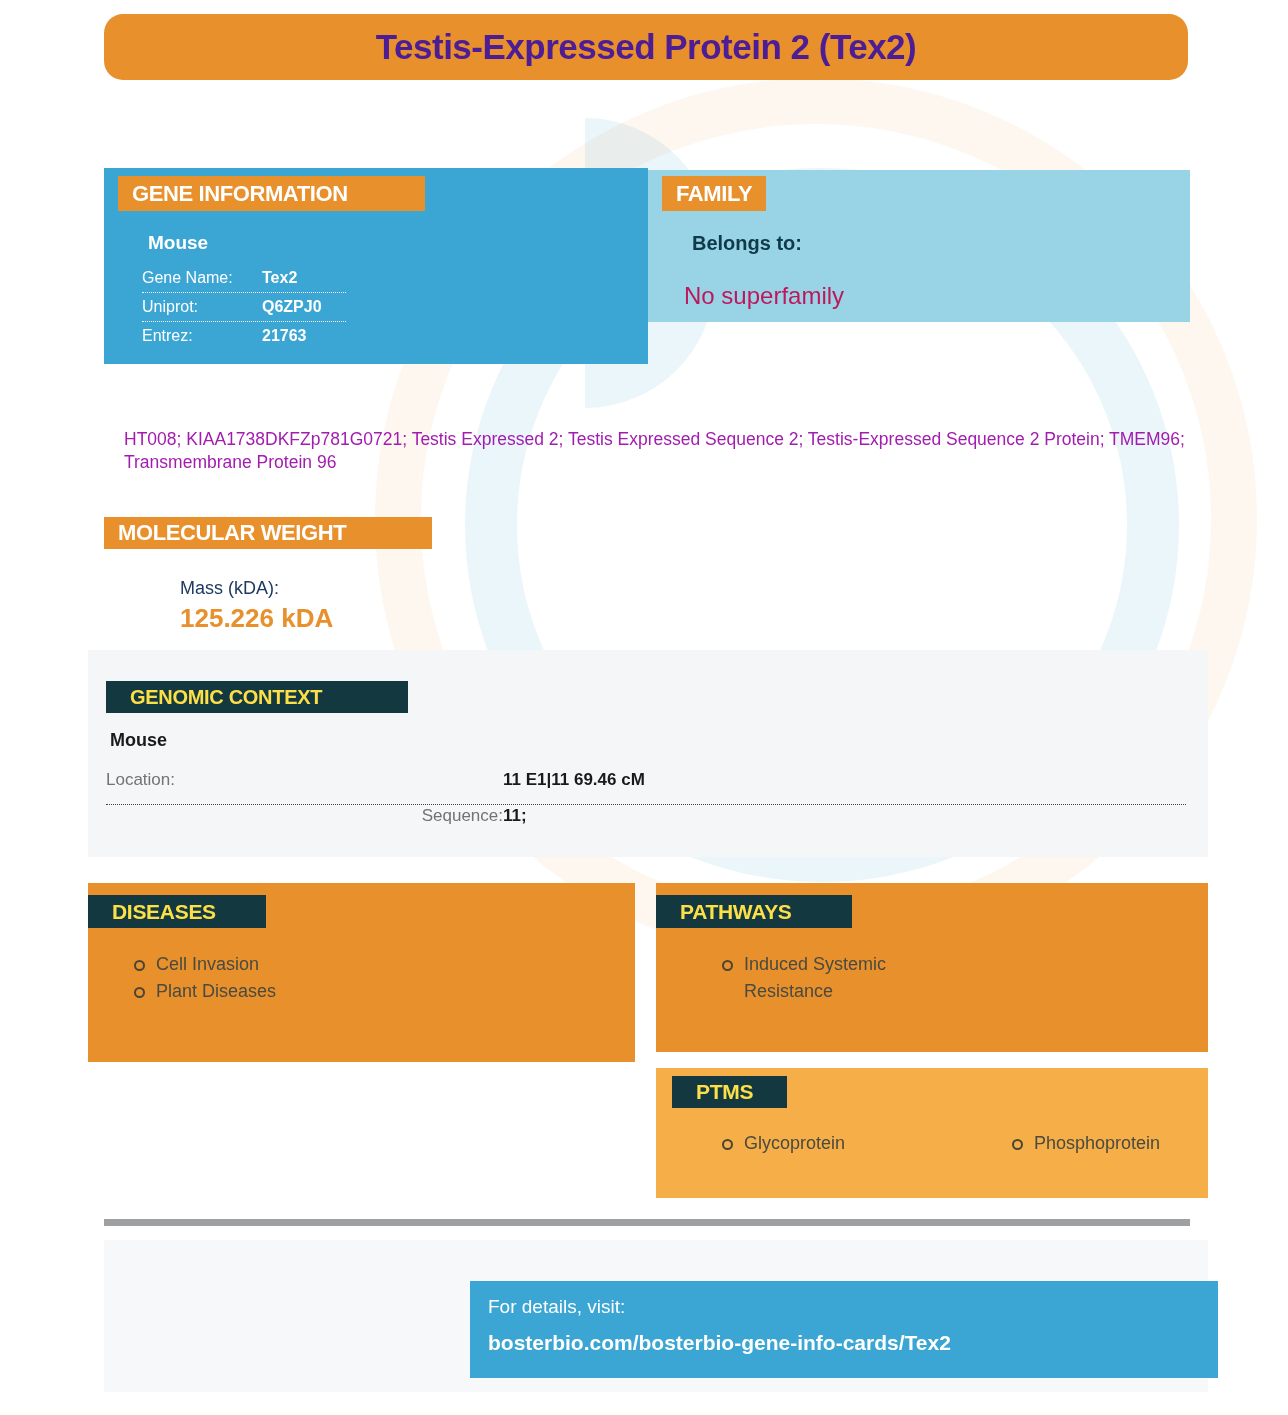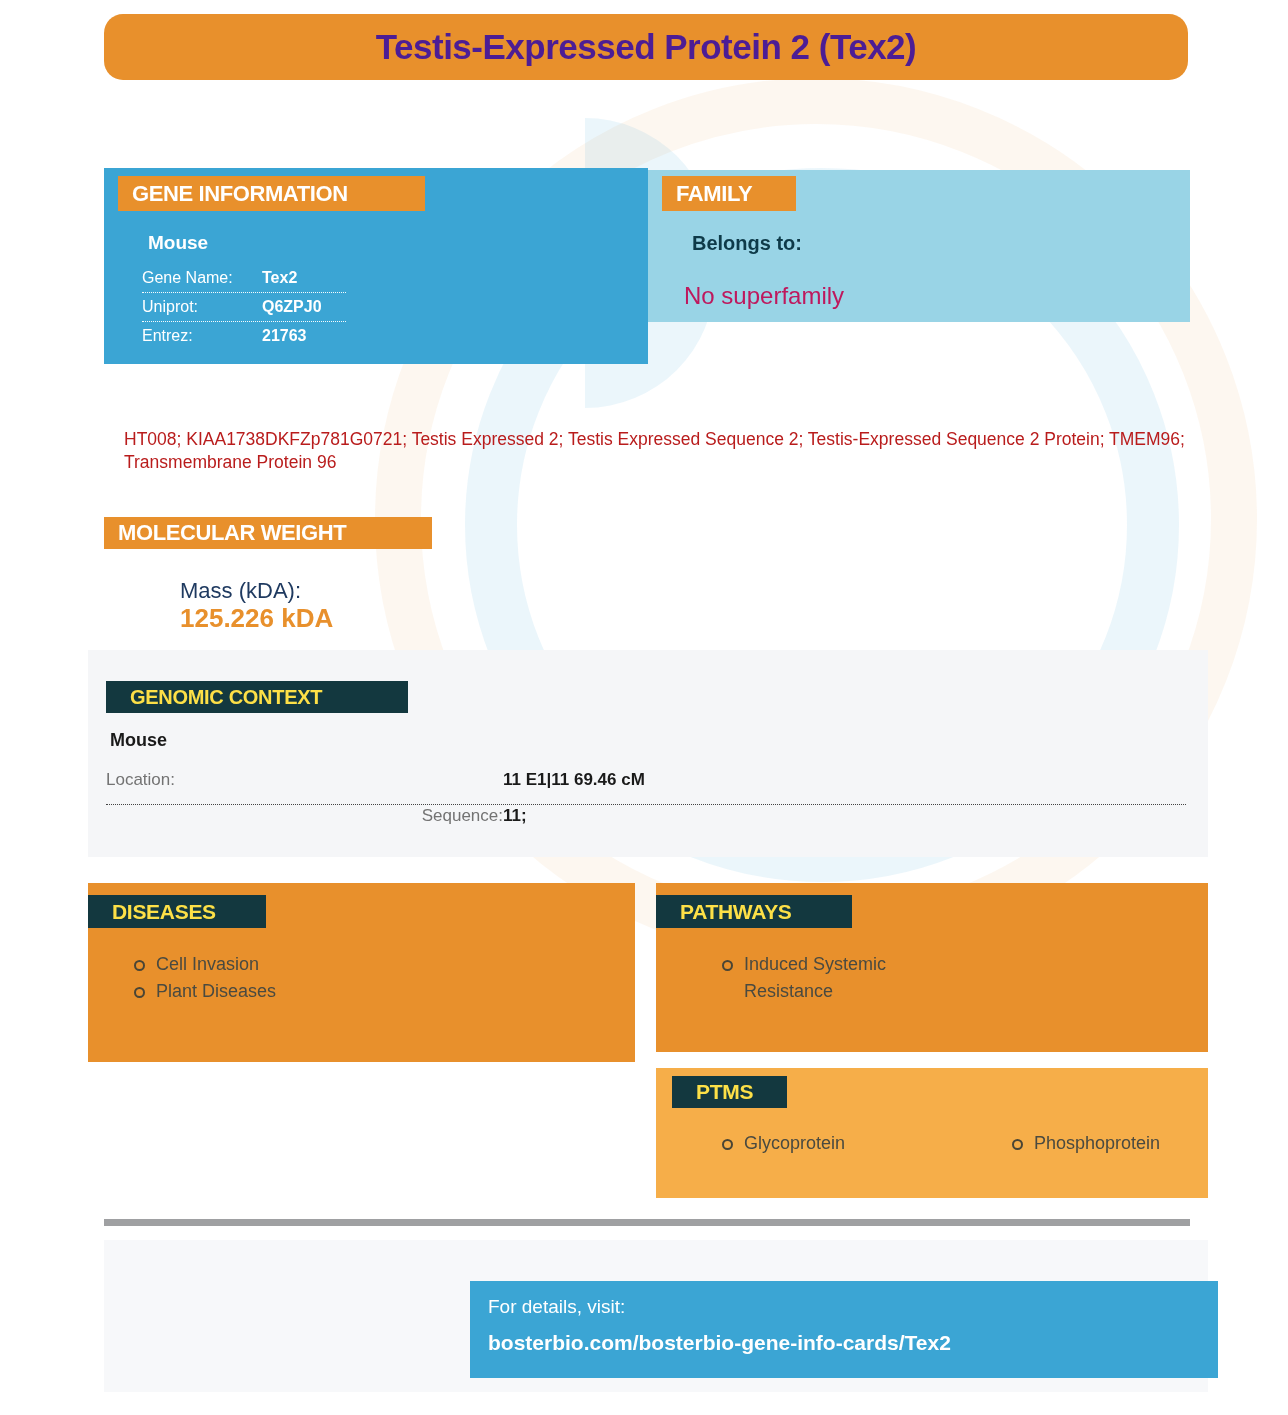--- a/index.html
+++ b/index.html
@@ -31,31 +31,31 @@
   .gene-tab{position:absolute;left:14px;top:8px;width:307px;height:35px;}
   .gene-species{position:absolute;left:44px;top:64px;color:#fff;font-size:19px;font-weight:bold;}
   .gene-rows{position:absolute;left:38px;top:96px;width:204px;color:#fff;font-size:16px;}
   .gene-row{display:flex;height:28px;align-items:center;}
   .gene-row.sep{border-bottom:1px dotted rgba(255,255,255,0.95);}
   .gene-row .lbl{flex:0 0 120px;}
   .gene-row .val{font-weight:bold;}
 
   
   .family-box{left:648px;top:170px;width:542px;height:152px;background:#99D4E6;}
-  .family-tab{position:absolute;left:14px;top:6px;width:134px;height:35px;}
+  .family-tab{position:absolute;left:14px;top:6px;width:104px;height:35px;}
   .family-belongs{position:absolute;left:44px;top:62px;color:#0E3A49;font-size:20px;font-weight:bold;}
   .family-value{position:absolute;left:36px;top:112px;color:#be185d;font-size:24px;}
 
   
   .alt-tab{left:104px;top:381px;width:328px;height:32px;}
-  .alt-text{left:124px;top:428px;width:1064px;color:#b91c1c;font-size:17.5px;line-height:23px;}
+  .alt-text{left:124px;top:428px;width:1064px;color:#a21caf;font-size:17.5px;line-height:23px;}
 
   
   .mw-tab{left:104px;top:517px;width:328px;height:32px;}
-  .mw-label{left:180px;top:578px;color:#1F3A60;font-size:22px;}
+  .mw-label{left:180px;top:578px;color:#1F3A60;font-size:18px;}
   .mw-value{left:180px;top:603px;color:#E8902C;font-size:26px;font-weight:bold;}
 
   
   .gc-box{left:88px;top:650px;width:1120px;height:207px;background:#F5F6F8;}
   .gc-tab{position:absolute;left:18px;top:31px;width:302px;height:32px;font-size:20px;}
   .gc-species{position:absolute;left:22px;top:80px;color:#1A1A1A;font-size:18px;font-weight:bold;}
   .gc-row{position:absolute;left:18px;width:1080px;display:flex;font-size:17px;}
   .gc-row .lbl{flex:0 0 397px;color:#737373;}
   .gc-row .val{font-weight:bold;color:#1A1A1A;}
   .gc-row1{top:120px;padding-bottom:14px;border-bottom:1px dotted #444;}

